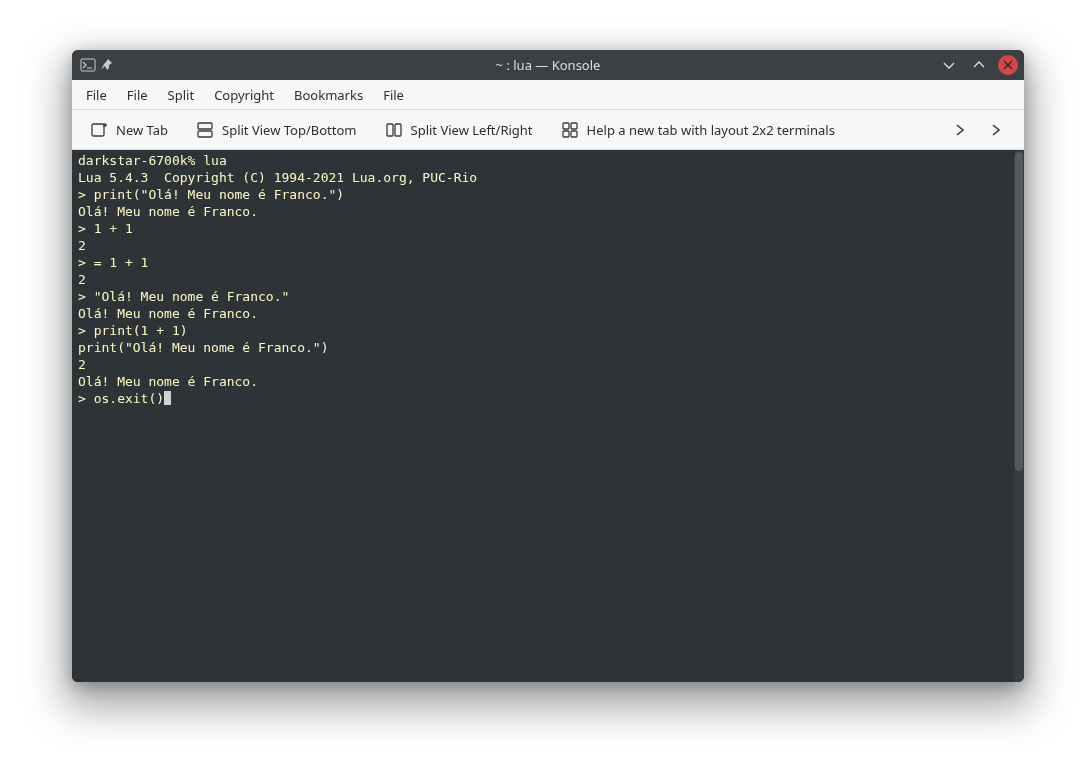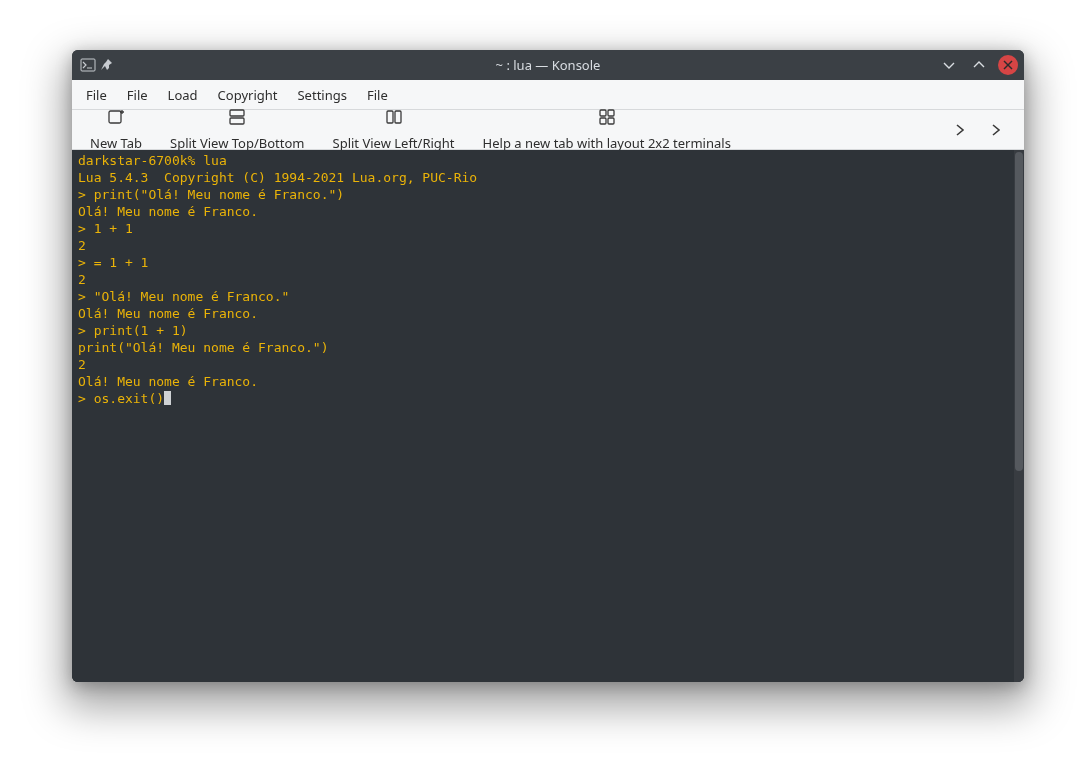--- a/index.html
+++ b/index.html
@@ -77,40 +77,39 @@
     padding:0 12px;
     font-size:13px;
     border-bottom:1px solid #d7d9db;
     flex-shrink:0;
   }
   .tbitem {
     display:flex;
     align-items:center;
     gap:8px;
     padding:4px 6px;
-    flex-direction:column;
   }
   .toolbar .nav {
     margin-left:auto;
     display:flex;
     gap:20px;
     padding-right:8px;
   }
   .icon-box{display:inline-flex;align-items:center;justify-content:center;}
   
   .termwrap {
     flex:1;
     display:flex;
     background:#2e3338;
     position:relative;
   }
   .terminal {
     flex:1;
     background:#2e3338;
-    color:#eab308;
+    color:#fef9c3;
     font-family:"DejaVu Sans Mono","Liberation Mono","Consolas",monospace;
     font-size:13px;
     line-height:17px;
     padding:2px 6px 6px 6px;
     white-space:pre;
     overflow:hidden;
   }
   .scroll-track {
     width:10px;
     background:#383c41;
@@ -169,23 +168,23 @@
             <line x1="1" y1="1" x2="9" y2="9" stroke-width="1.5"></line>
             <line x1="9" y1="1" x2="1" y2="9" stroke-width="1.5"></line>
           </svg>
       </span>
     </div>
   </div>
 
   <div class="menubar">
     <span>File</span>
     <span>File</span>
-    <span>Load</span>
+    <span>Split</span>
     <span>Copyright</span>
-    <span>Settings</span>
+    <span>Bookmarks</span>
     <span>File</span>
   </div>
 
   <div class="toolbar">
     <div class="tbitem">
       <span class="icon-box">
         <svg width="18" height="18" viewBox="0 0 18 18">
             <rect x="2" y="3" width="12" height="12" rx="1.5" fill="none" stroke="#3a3a3a" stroke-width="1.3"></rect>
             <line x1="13" y1="4" x2="17" y2="4" stroke="#3a3a3a" stroke-width="1.3"></line>
             <line x1="15" y1="2" x2="15" y2="6" stroke="#3a3a3a" stroke-width="1.3"></line>

